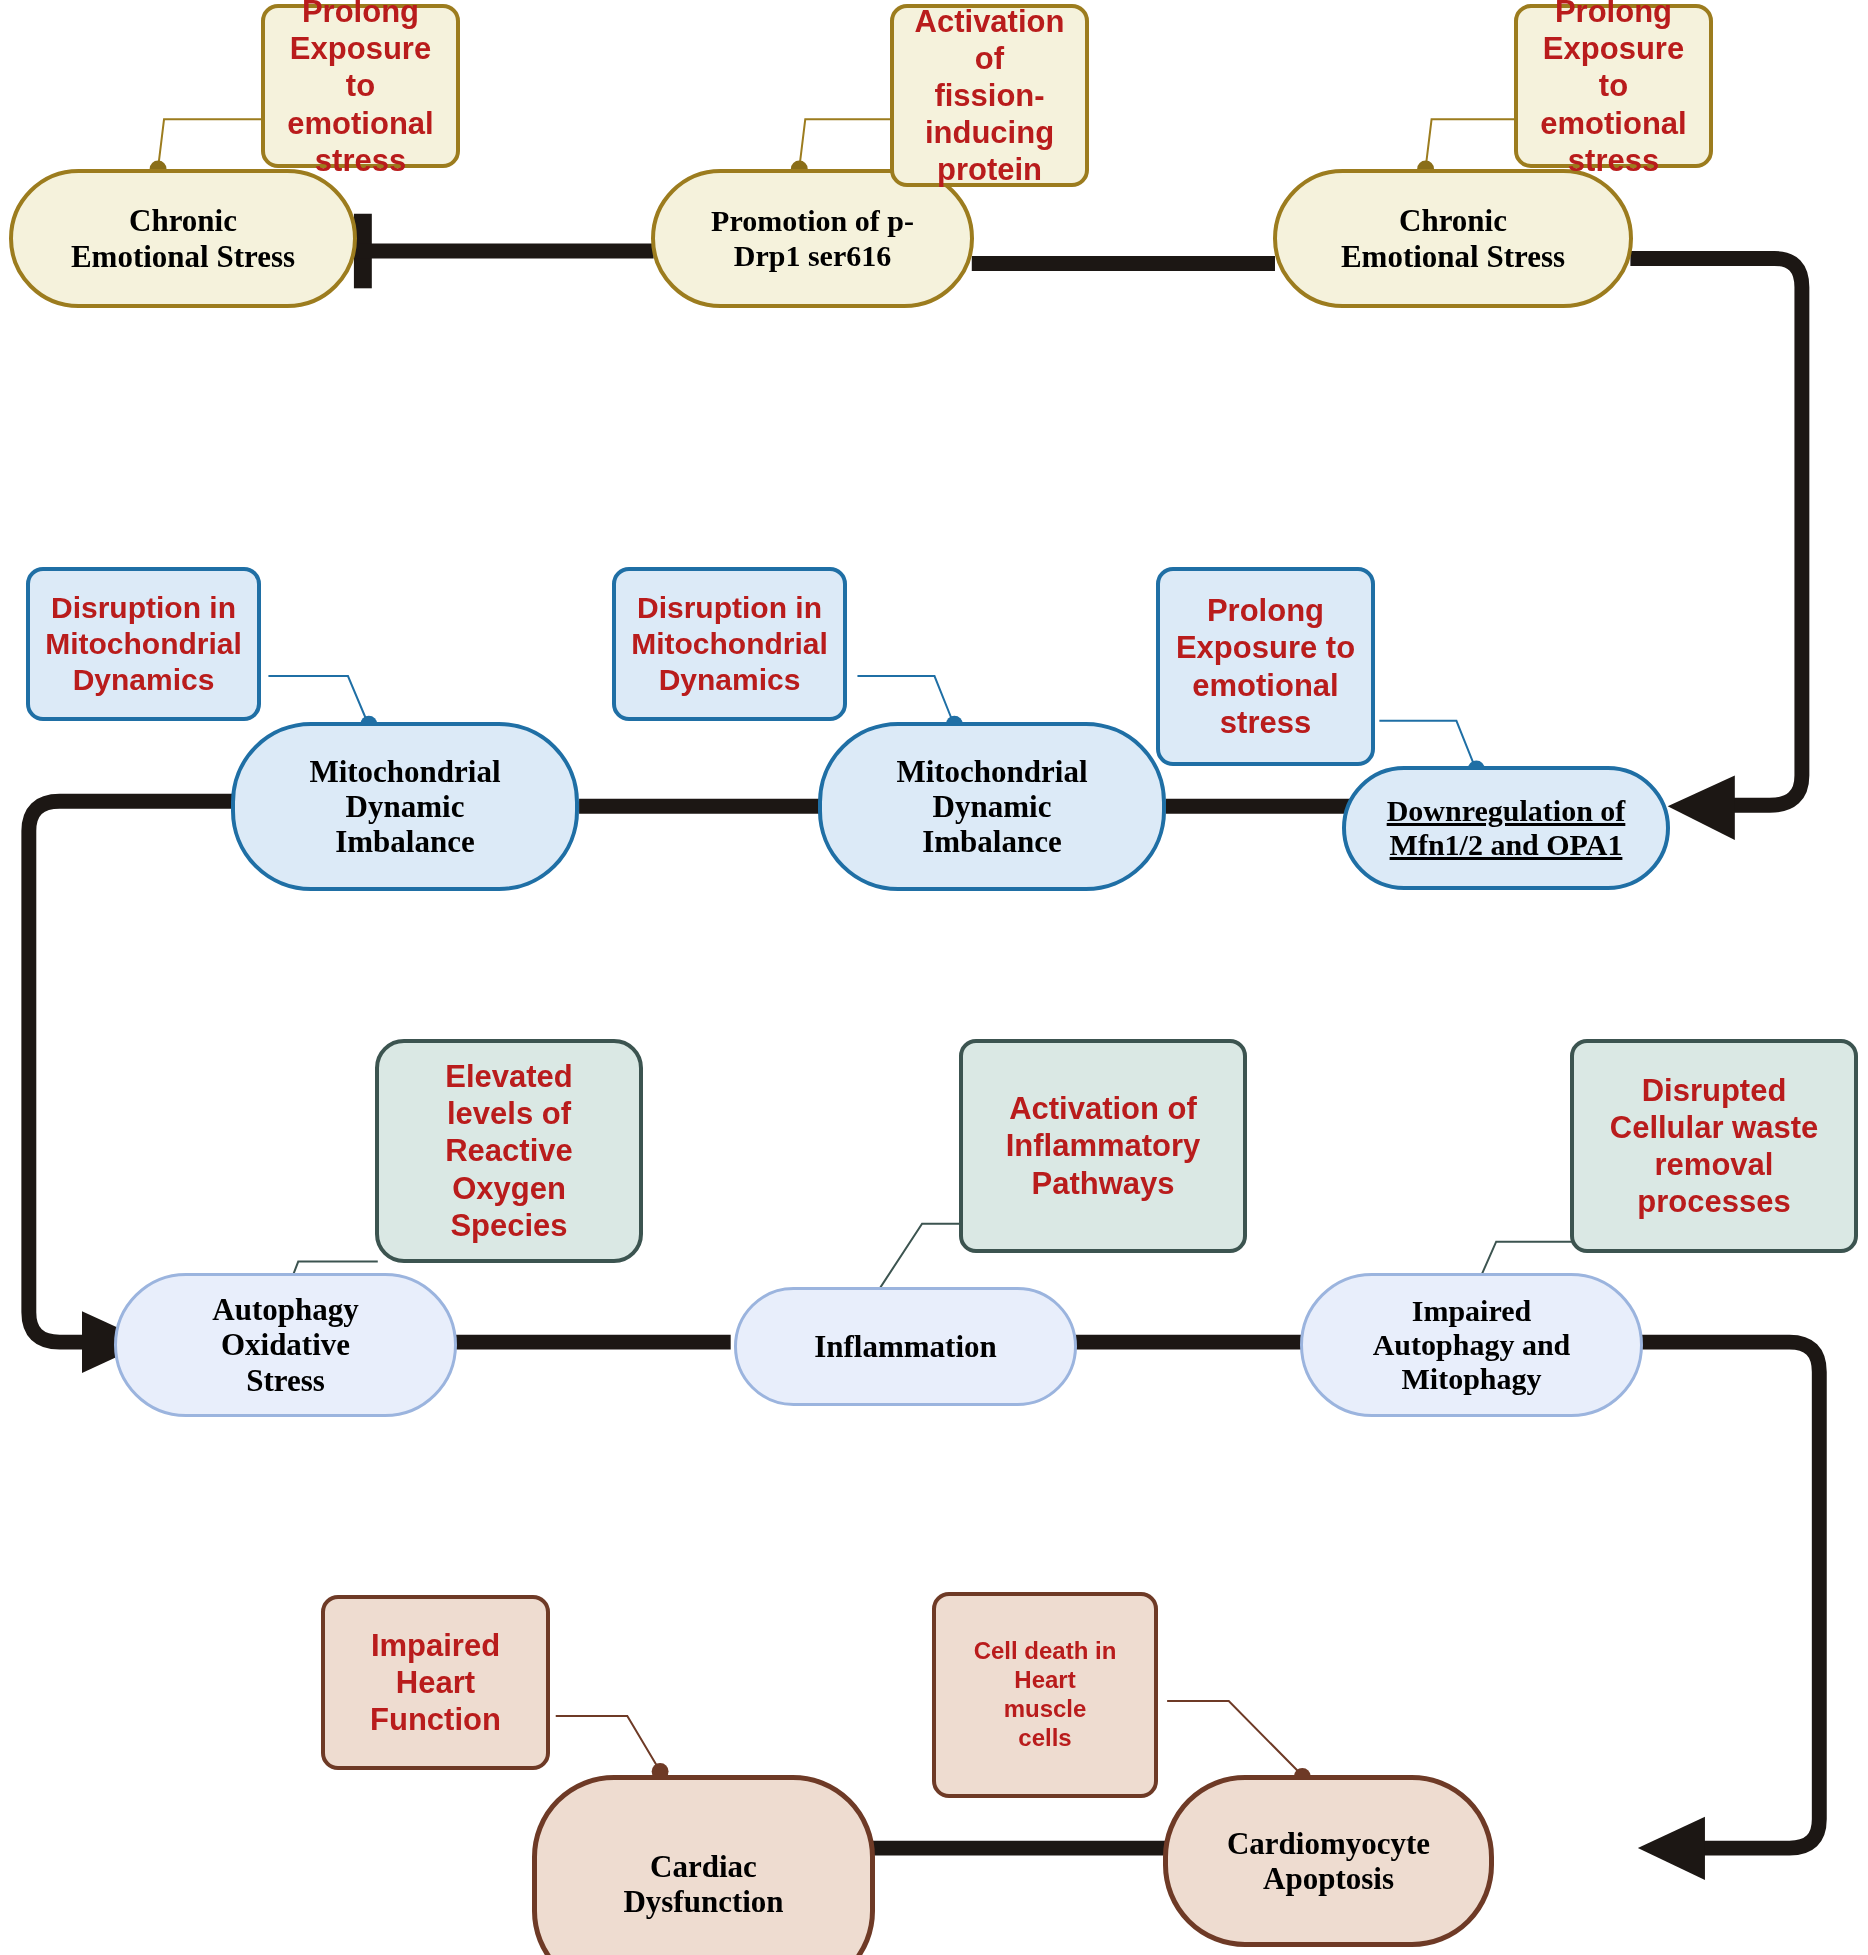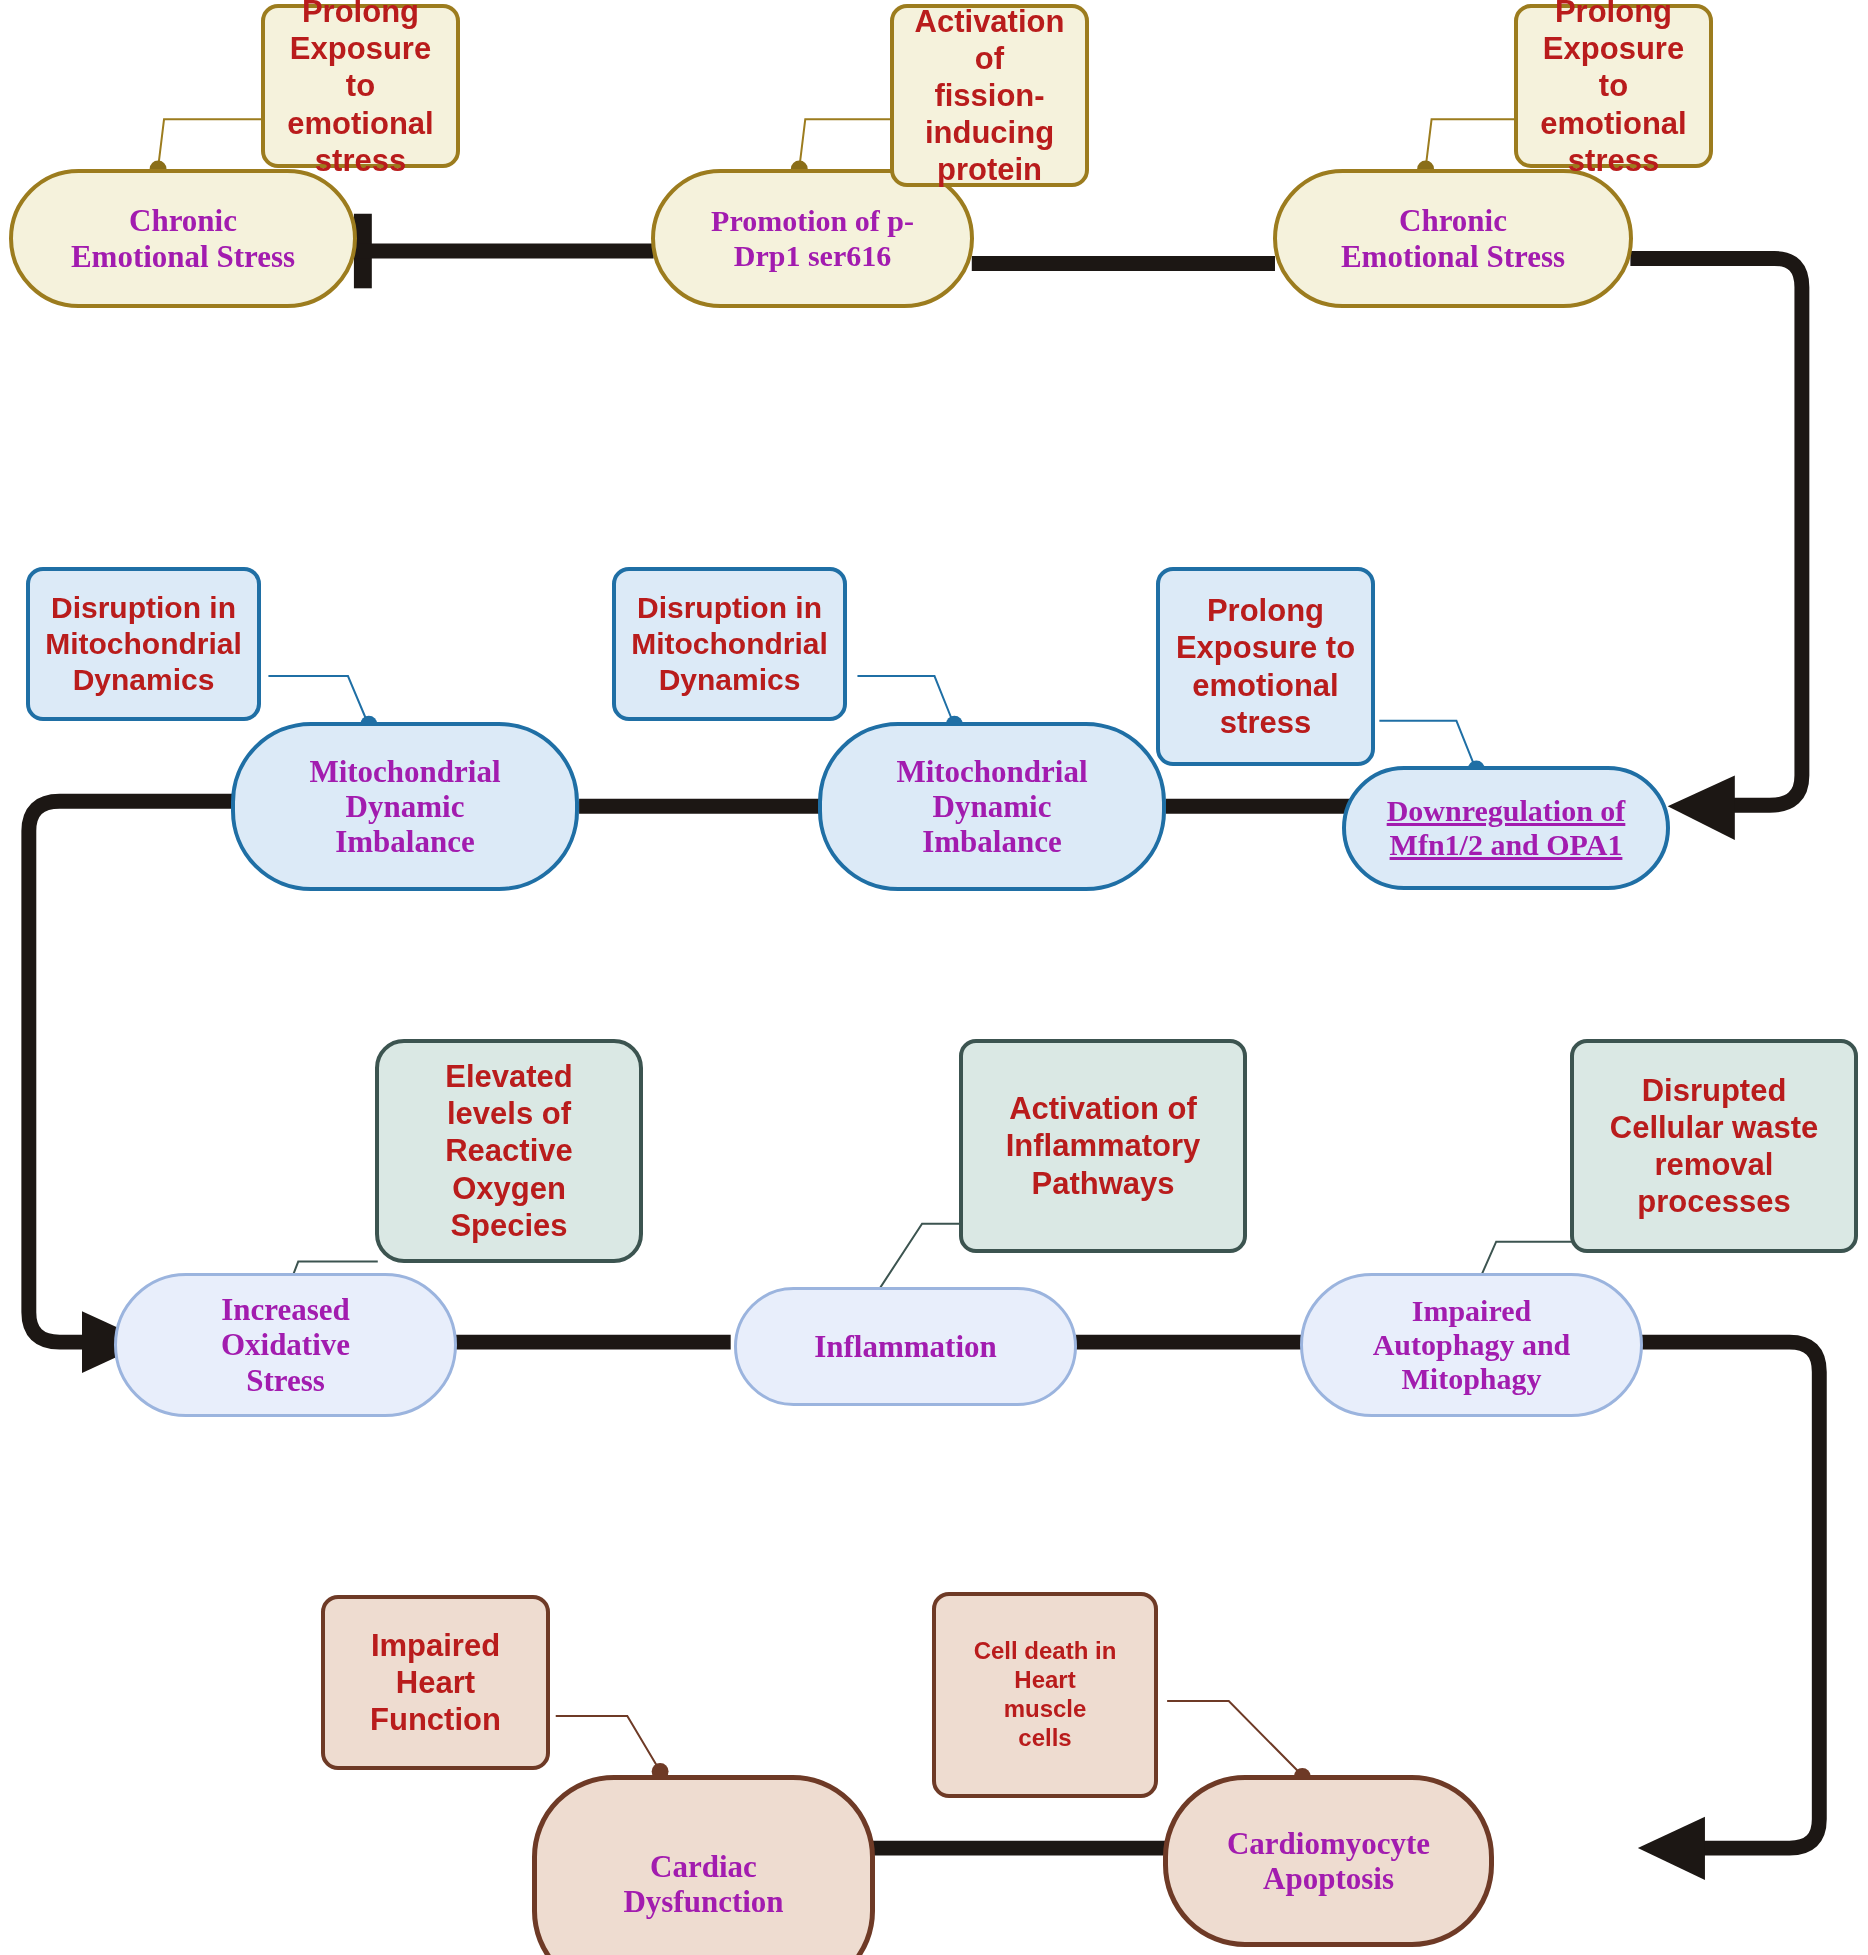--- a/index.html
+++ b/index.html
@@ -14,21 +14,21 @@
   svg.wires{position:absolute;left:0;top:0;width:1868px;height:1955px;overflow:visible;pointer-events:none;}
 
   
   .pill{
     position:absolute;
     box-sizing:border-box;
     display:flex;align-items:center;justify-content:center;
     text-align:center;
     font-family:"Liberation Serif", serif;
     font-weight:bold;
-    color:#a21caf;
+    color:#000000;
     line-height:1.14;
     border-style:solid;
     z-index:3;
   }
   .pill .txt{padding:0 9px;white-space:pre-line;}
 
   
   .callout{
     position:absolute;
     box-sizing:border-box;
@@ -178,21 +178,21 @@
 Mfn1/2 and OPA1</span>
   </div>
   <div class="callout theme-blue" style="left:1156px;top:567px;width:219px;height:199px;border-width:4px;border-radius:17px;font-size:31px;">
     <span class="txt">Prolong
 Exposure to
 emotional
 stress</span>
   </div>
 
   <div class="pill theme-lav" style="left:114px;top:1273px;width:343px;height:144px;border-width:3.5px;border-radius:75px;font-size:31px;">
-    <span class="txt">Increased
+    <span class="txt">Autophagy
 Oxidative
 Stress</span>
   </div>
   <div class="callout theme-mint" style="left:375px;top:1039px;width:268px;height:224px;border-width:4px;border-radius:29px;font-size:31px;">
     <span class="txt">Elevated
 levels of
 Reactive
 Oxygen
 Species</span>
   </div>

